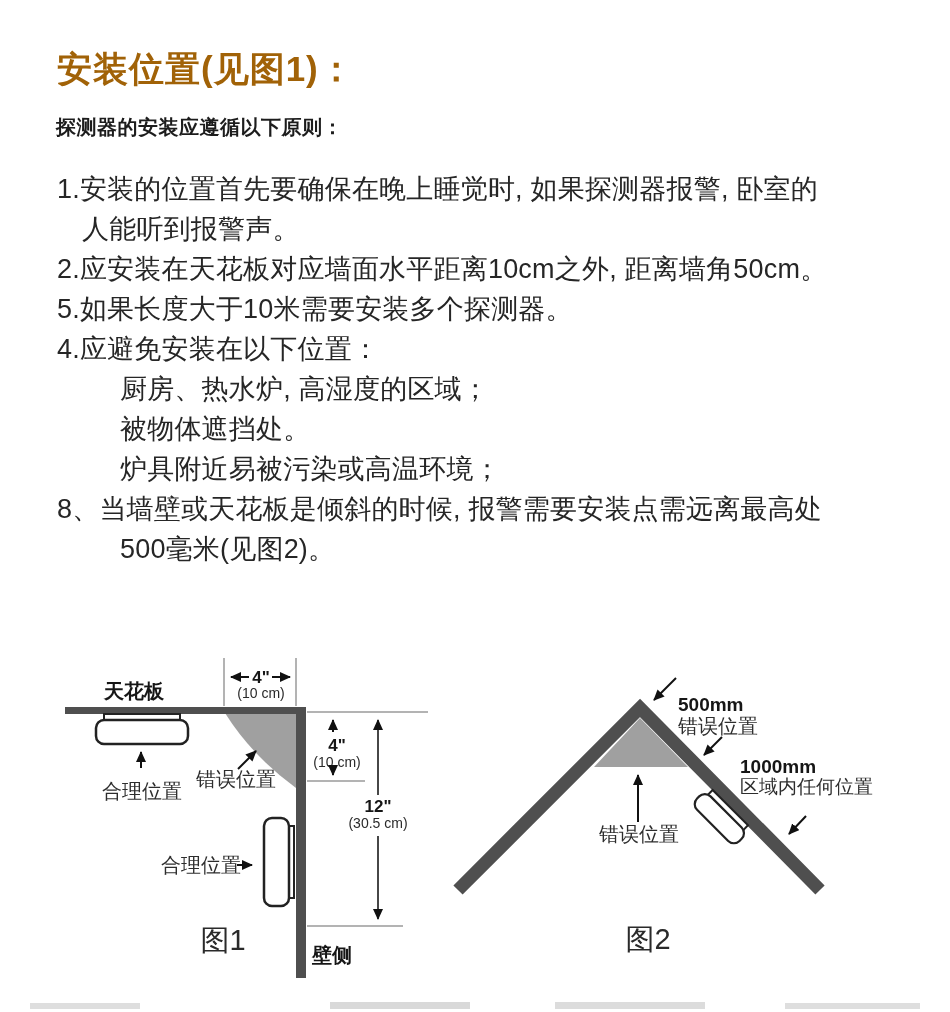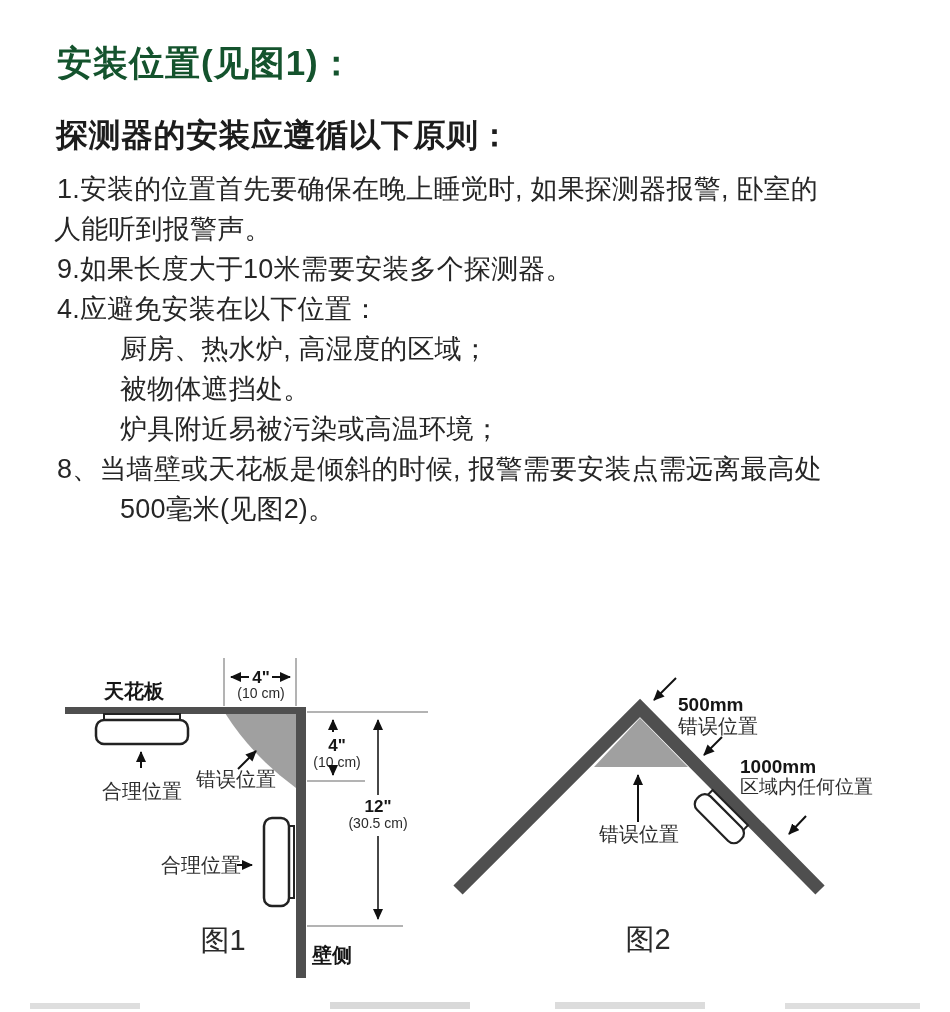--- a/index.html
+++ b/index.html
@@ -3,52 +3,53 @@
 <meta charset="utf-8">
 <style>
   html,body{margin:0;padding:0;}
   body{
     width:950px;height:1012px;background:#ffffff;overflow:hidden;position:relative;
     font-family:"Liberation Sans","DejaVu Sans",sans-serif;
     -webkit-font-smoothing:antialiased;
   }
   .page{position:absolute;inset:0;}
   .page-title{
-    margin:0;position:absolute;left:57px;top:40px;
-    font-size:35px;font-weight:bold;color:#14532d;letter-spacing:1px;white-space:nowrap;
+    margin:0;position:absolute;left:57px;top:46px;
+    font-size:35px;font-weight:bold;color:#a16207;letter-spacing:1px;white-space:nowrap;
   }
   .section-subtitle{
     margin:0;position:absolute;left:56px;top:114px;
-    font-size:32px;font-weight:bold;color:#1c1c1c;letter-spacing:.5px;white-space:nowrap;
+    font-size:20px;font-weight:bold;color:#1c1c1c;letter-spacing:.5px;white-space:nowrap;
   }
   .principles{position:absolute;left:0;top:169px;width:950px;}
   .ln{margin:0;font-size:27px;line-height:40px;color:#262626;white-space:nowrap;letter-spacing:.2px;}
   .ind-a{padding-left:57px;}
-  .ind-b{padding-left:54px;}
+  .ind-b{padding-left:82px;}
   .ind-c{padding-left:120px;}
   .figures{position:absolute;left:0;top:640px;}
   svg text{fill:#2d2d2d;font-family:"Liberation Sans","DejaVu Sans",sans-serif;}
   svg text.bold{font-weight:bold;fill:#161616;}
   svg text.cap{font-size:29px;fill:#2a2a2a;}
   svg text.lbl{font-size:20px;}
   svg text.dim-in{font-size:17px;font-weight:bold;fill:#161616;}
   svg text.dim-cm{font-size:14px;fill:#2a2a2a;}
 </style>
 </head>
 <body>
 
 <div class="page">
 
   <h1 class="page-title">安装位置(见图1)：</h1>
   <h2 class="section-subtitle">探测器的安装应遵循以下原则：</h2>
 
   <div class="principles">
     <p class="ln ind-a">1.安装的位置首先要确保在晚上睡觉时, 如果探测器报警, 卧室的</p>
     <p class="ln ind-b">人能听到报警声。</p>
-    <p class="ln ind-a">9.如果长度大于10米需要安装多个探测器。</p>
+    <p class="ln ind-a">2.应安装在天花板对应墙面水平距离10cm之外, 距离墙角50cm。</p>
+    <p class="ln ind-a">5.如果长度大于10米需要安装多个探测器。</p>
     <p class="ln ind-a">4.应避免安装在以下位置：</p>
     <p class="ln ind-c">厨房、热水炉, 高湿度的区域；</p>
     <p class="ln ind-c">被物体遮挡处。</p>
     <p class="ln ind-c">炉具附近易被污染或高温环境；</p>
     <p class="ln ind-a">8、当墙壁或天花板是倾斜的时候, 报警需要安装点需远离最高处</p>
     <p class="ln ind-c">500毫米(见图2)。</p>
   </div>
 
   <svg class="figures" width="950" height="372" viewBox="0 0 950 372">
     <defs>

